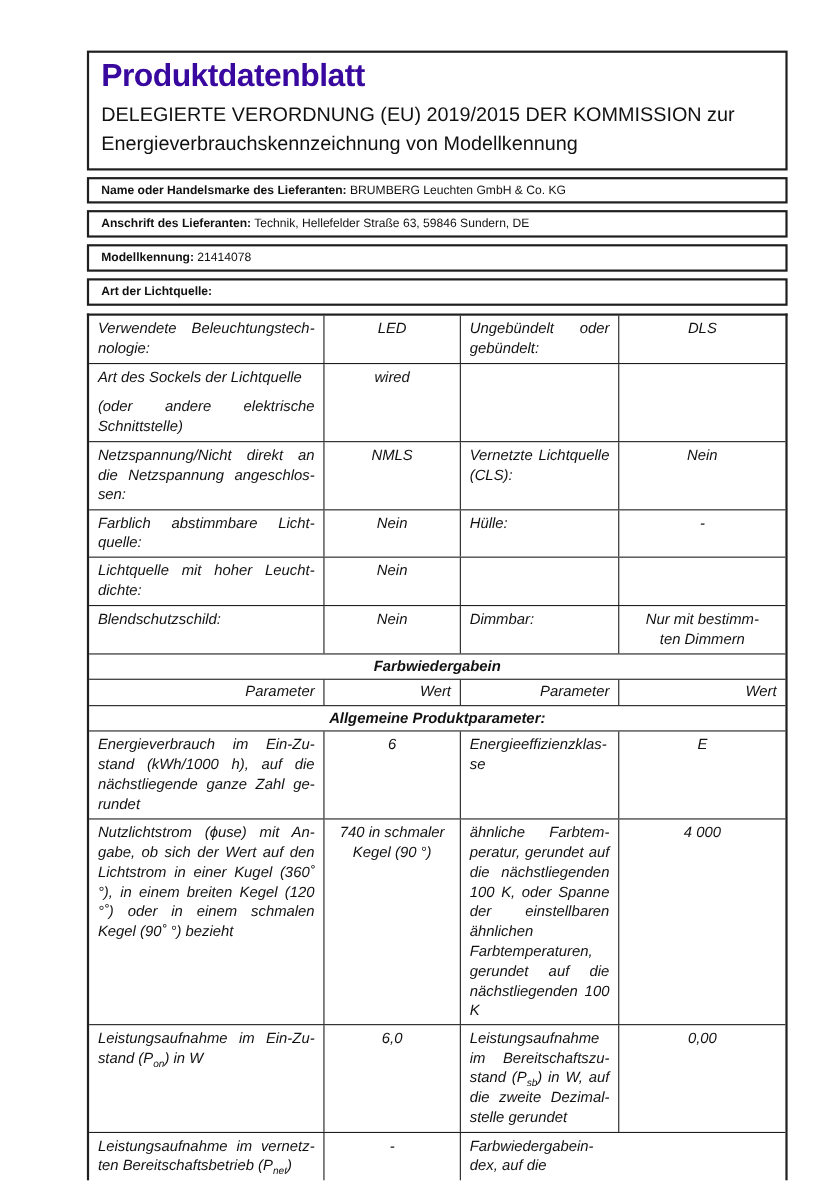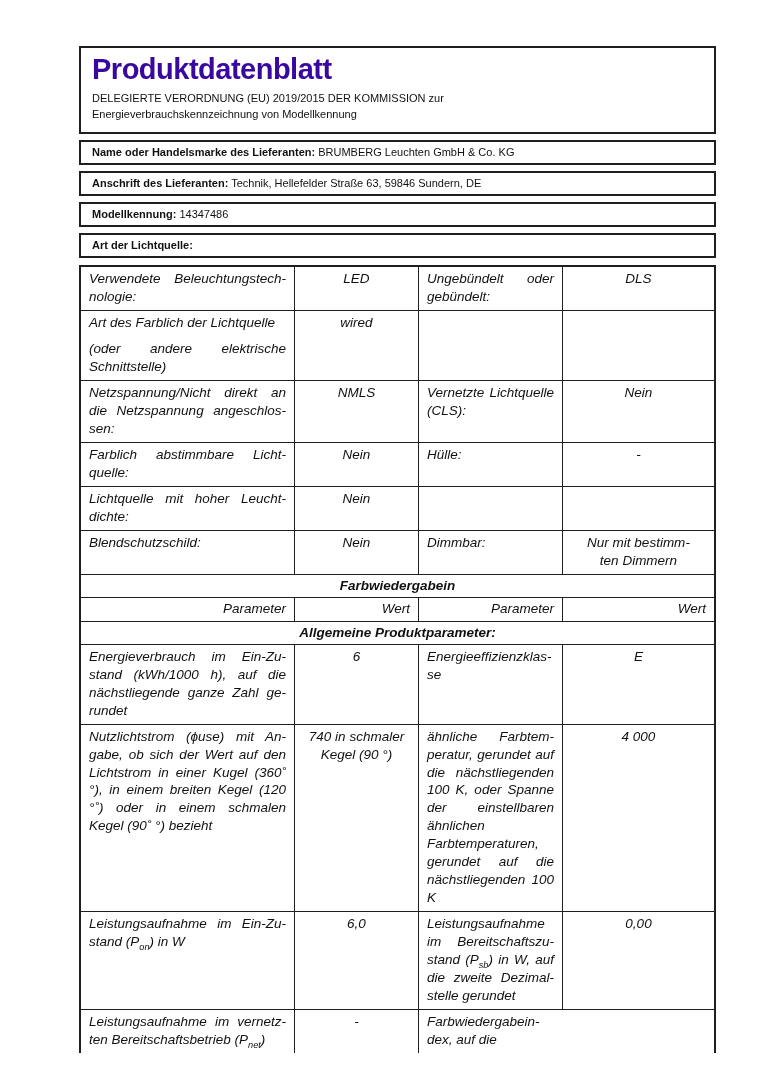--- a/index.html
+++ b/index.html
@@ -32,21 +32,21 @@
   }
   .title-box h1{
     color:var(--c-title);
     font-size:29px;
     font-weight:bold;
     letter-spacing:-0.5px;
     line-height:1.15;
   }
   .reg{
     margin-top:5px;
-    font-size:11px;
+    font-size:18px;
     line-height:1.45;
   }
   .info-row{
     margin-top:6px;
     padding:3px 11px;
     font-size:11px;
     line-height:1.35;
   }
   .info-row .b{font-weight:bold;}
   .ptable{
@@ -112,39 +112,39 @@
       <span>BRUMBERG Leuchten GmbH &amp; Co. KG</span>
     </section>
 
     <section class="box info-row">
       <span class="b">Anschrift des Lieferanten:</span>
       <span>Technik, Hellefelder Straße 63, 59846 Sundern, DE</span>
     </section>
 
     <section class="box info-row">
       <span class="b">Modellkennung:</span>
-      <span>14347486</span>
+      <span>21414078</span>
     </section>
 
     <section class="box info-row">
       <span class="b">Art der Lichtquelle:</span>
     </section>
 
     <div class="ptable">
 
       <div class="trow">
         <div class="cell label">Verwendete Beleuchtungstech­nologie:</div>
         <div class="cell value">LED</div>
         <div class="cell label">Ungebündelt oder gebündelt:</div>
         <div class="cell value">DLS</div>
       </div>
 
       <div class="trow">
         <div class="cell label">
-          <div class="para">Art des Farblich der Lichtquelle</div>
+          <div class="para">Art des Sockels der Lichtquelle</div>
           <div class="para">(oder andere elektrische Schnittstelle)</div>
         </div>
         <div class="cell value">wired</div>
         <div class="cell label"></div>
         <div class="cell value"></div>
       </div>
 
       <div class="trow">
         <div class="cell label">Netzspannung/Nicht direkt an die Netzspannung angeschlos­sen:</div>
         <div class="cell value">NMLS</div>

